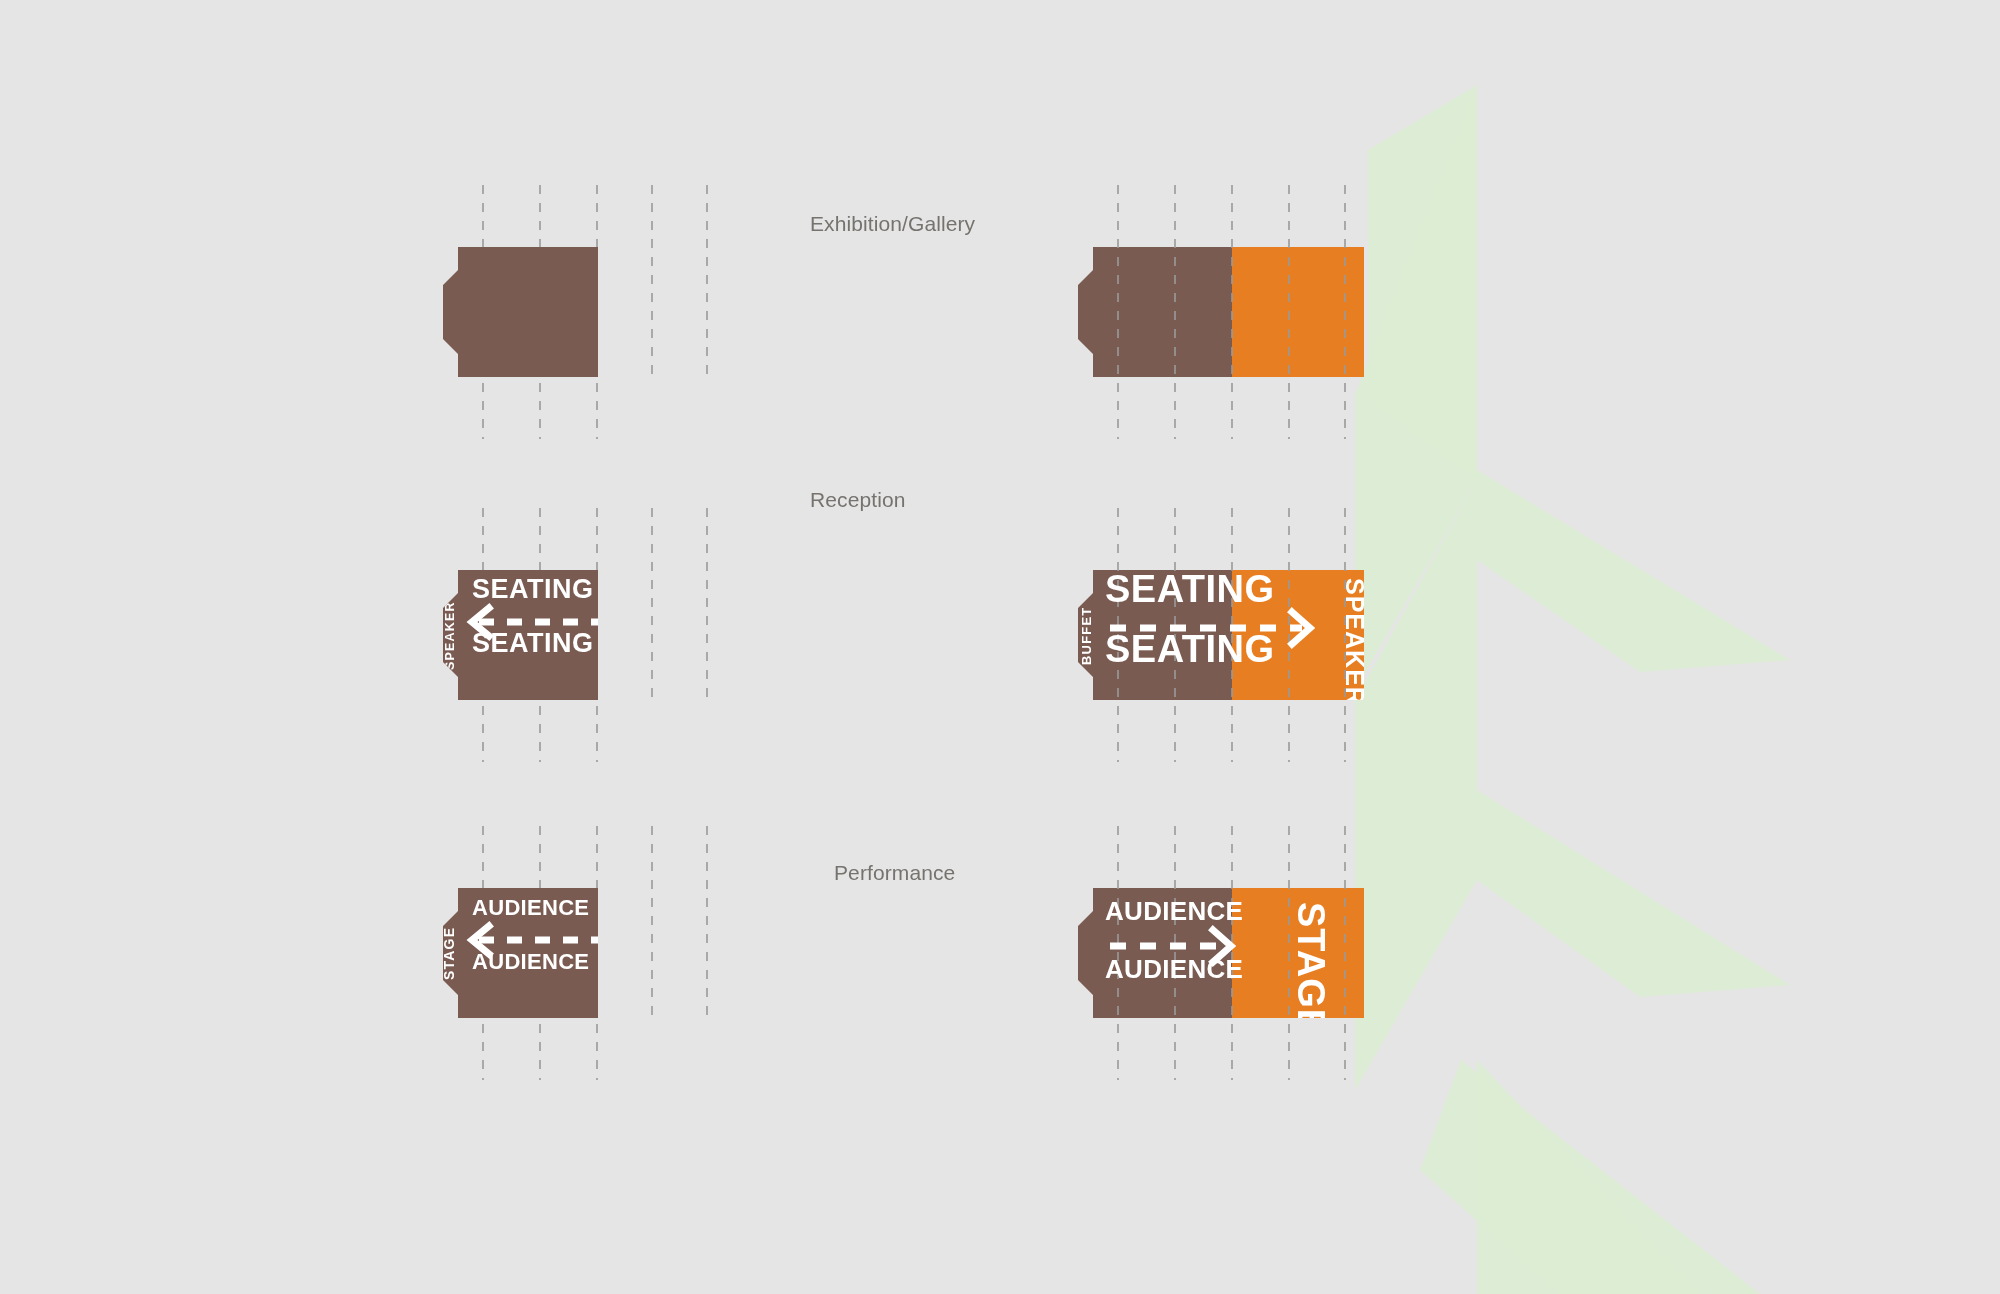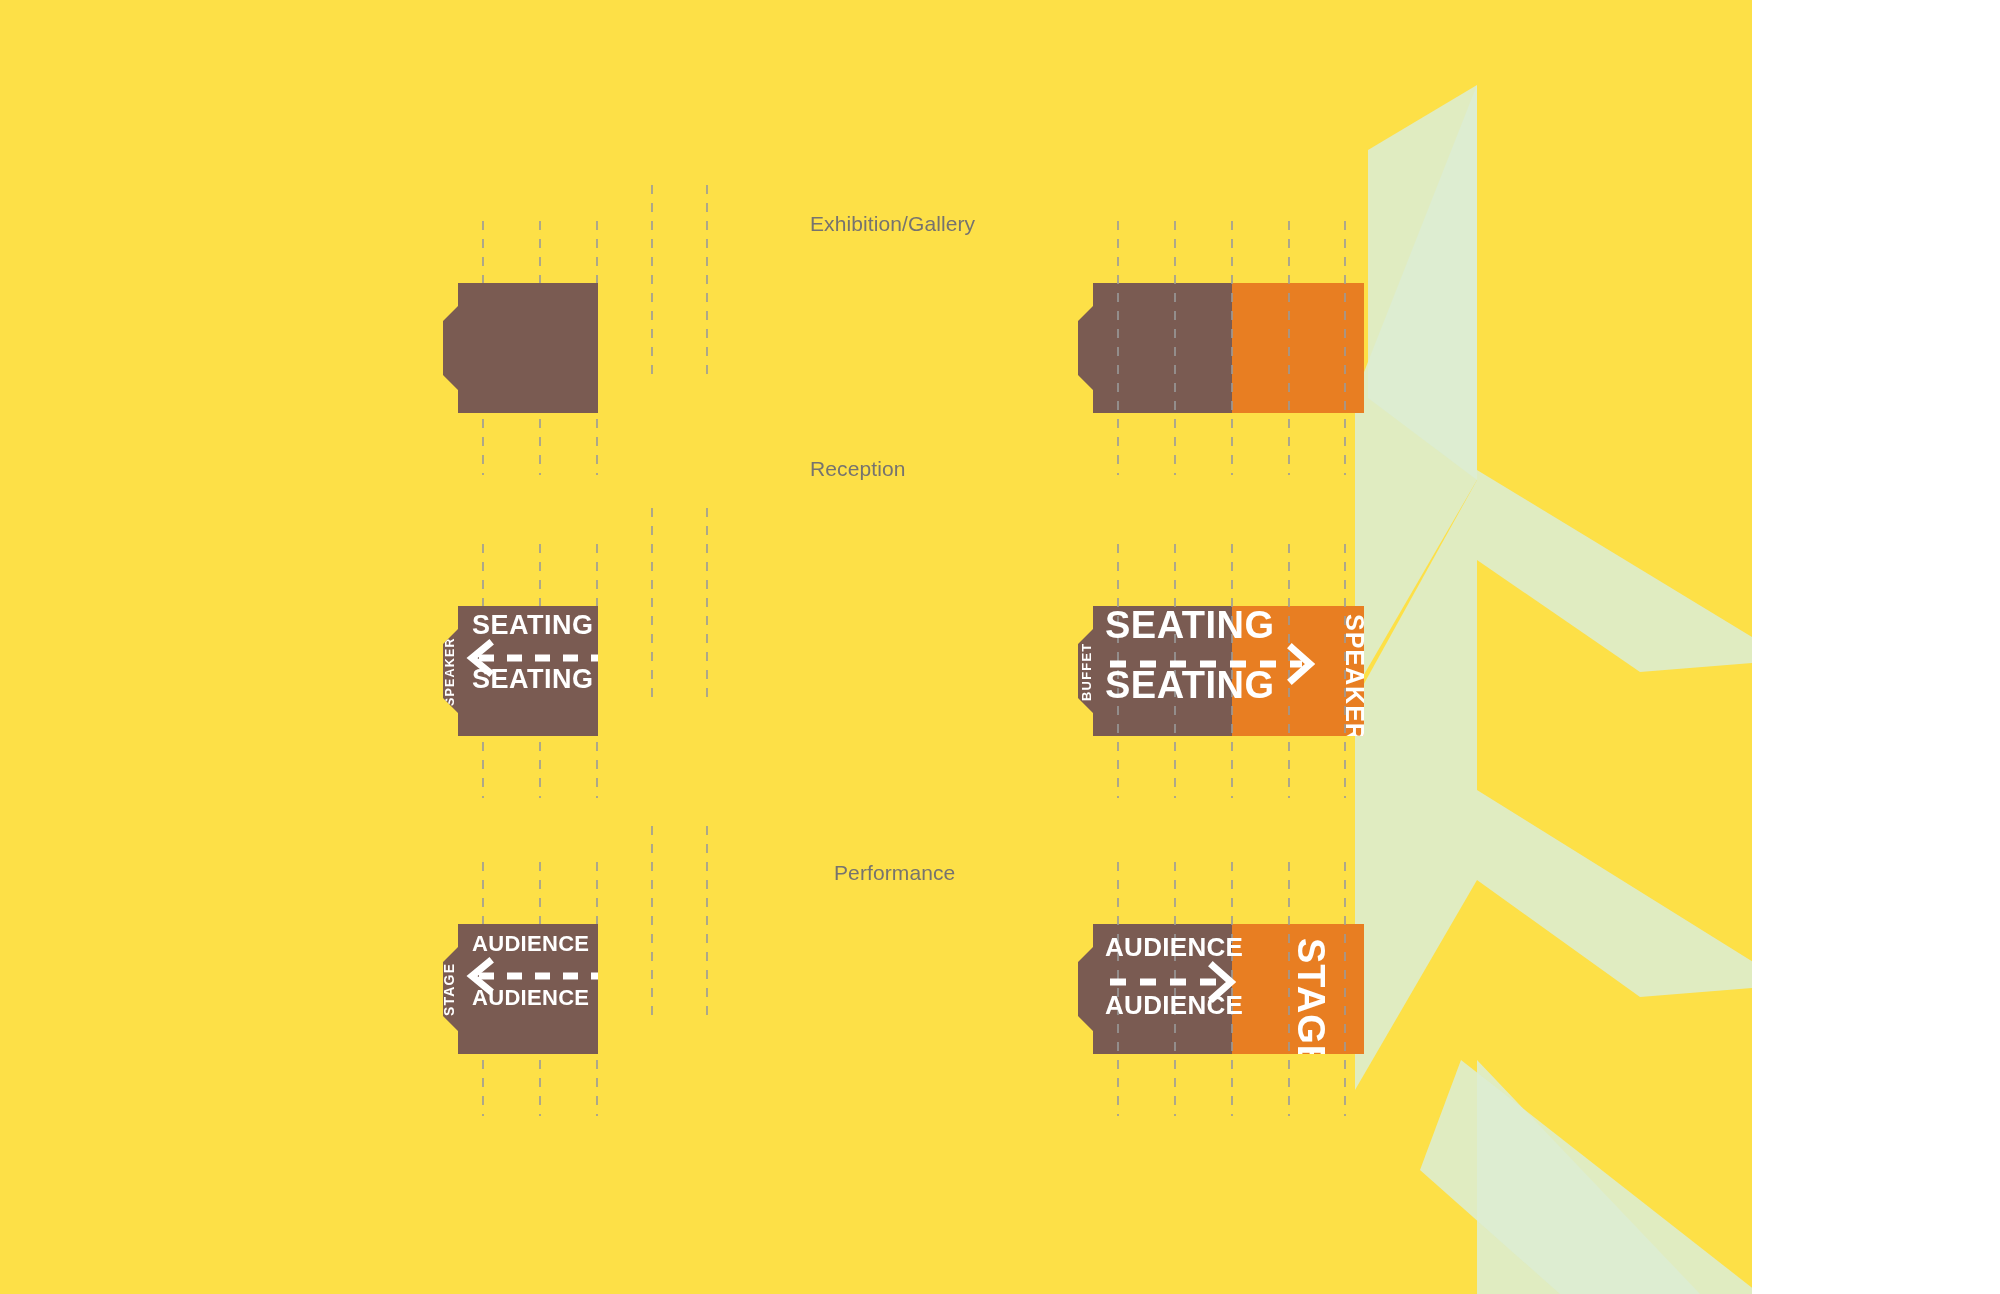--- a/index.html
+++ b/index.html
@@ -6,23 +6,23 @@
   html, body {
     margin: 0;
     padding: 0;
     background: #ffffff;
   }
   body {
     font-family: "Liberation Sans", sans-serif;
   }
   #stage {
     position: relative;
-    width: 1752px;
+    width: 2000px;
     height: 1294px;
-    background: #fde047;
+    background: #e5e5e5;
     overflow: hidden;
   }
 
   
   .wedge-layer {
     position: absolute;
     left: 0; top: 0;
     width: 2000px;
     height: 1294px;
     pointer-events: none;
@@ -33,21 +33,20 @@
     position: absolute;
     font-size: 21px;
     color: #76736f;
     white-space: nowrap;
     letter-spacing: 0.1px;
   }
 
   
   .diagram {
     position: absolute;
-    margin-top: 36px;
   }
   .diagram svg {
     display: block;
     overflow: visible;
   }
 
   
   .free-grid {
     position: absolute;
   }
@@ -109,21 +108,21 @@
       <g stroke="#9a9a9a" stroke-width="1.6" stroke-dasharray="9 9">
         <line x1="48" y1="-62" x2="48" y2="192"></line>
         <line x1="105" y1="-62" x2="105" y2="192"></line>
         <line x1="162" y1="-62" x2="162" y2="192"></line>
         <line x1="219" y1="-62" x2="219" y2="192"></line>
         <line x1="275" y1="-62" x2="275" y2="192"></line>
       </g>
     </svg>
   </div>
 
-  <div class="row-label" style="left:810px; top:457px;">Reception</div>
+  <div class="row-label" style="left:810px; top:488px;">Reception</div>
 
   <div class="diagram" style="left:435px; top:570px;">
     <svg width="290" height="130" viewBox="0 0 290 130">
       <defs>
         <clipPath id="clipRecSmall">
           <path d="M23,0 H163 V130 H23 V107 L8,92 V38 L23,23 Z"></path>
         </clipPath>
       </defs>
       <g stroke="#9a9a9a" stroke-width="1.6" stroke-dasharray="9 9">
         <line x1="48" y1="-62" x2="48" y2="192"></line>

